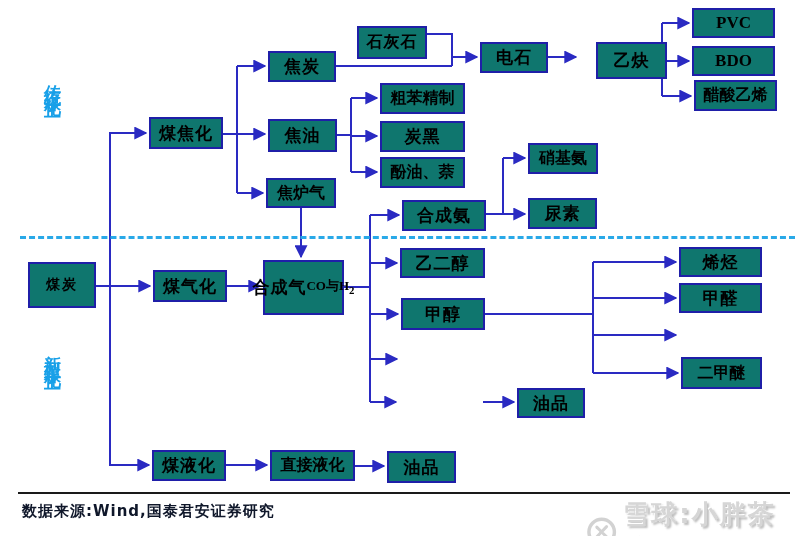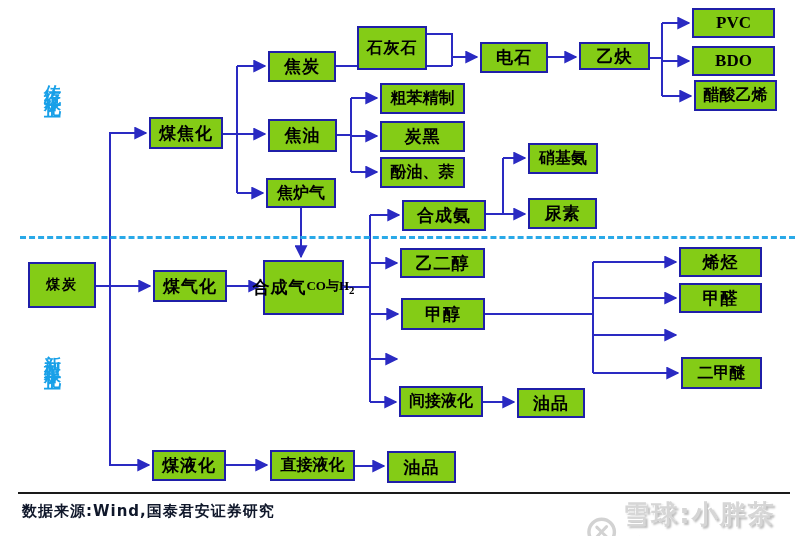--- a/index.html
+++ b/index.html
@@ -2,21 +2,21 @@
 <html><head>
 <meta charset="utf-8">
 <style>
   html,body{margin:0;padding:0;background:#fff;}
   #canvas{
     position:relative;width:800px;height:536px;background:#ffffff;
     font-family:"DejaVu Sans",sans-serif;overflow:hidden;
   }
   #wires{position:absolute;left:0;top:0;width:800px;height:536px;}
   .node{
-    position:absolute;box-sizing:border-box;border:2px solid #1F1FA8;background:#84cc16;
+    position:absolute;box-sizing:border-box;border:2px solid #1F1FA8;background:#0f766e;
     display:flex;align-items:center;justify-content:center;
     font-weight:bold;color:#000;font-size:17px;letter-spacing:1px;
     z-index:2;white-space:nowrap;
   }
   .node.latin{font-family:"Liberation Serif",serif;letter-spacing:0;}
   .node.big{font-size:14px;letter-spacing:2px;}
   .node.two-line{flex-direction:row;line-height:1.25;letter-spacing:1px;}
   .node .formula{font-family:"Liberation Serif",serif;font-size:13px;letter-spacing:0;}
   .zone-label{
     position:absolute;writing-mode:vertical-rl;text-orientation:upright;
@@ -109,42 +109,41 @@
   </svg>
 
   <div class="divider-dashed"></div>
 
   <div class="zone-label" style="left:42px;top:70px;height:115px">传统煤化工</div>
   <div class="zone-label" style="left:42px;top:342px;height:115px">新型煤化工</div>
 
   <div class="node big" style="left:28px;top:262px;width:68px;height:46px">煤炭</div>
   <div class="node" style="left:149px;top:117px;width:74px;height:32px">煤焦化</div>
   <div class="node" style="left:268px;top:51px;width:68px;height:31px">焦炭</div>
-  <div class="node" style="left:357px;top:26px;width:70px;height:44px;font-size:16px">石灰石</div>
+  <div class="node" style="left:357px;top:26px;width:70px;height:33px;font-size:16px">石灰石</div>
   <div class="node" style="left:480px;top:42px;width:68px;height:31px">电石</div>
-  <div class="node" style="left:579px;top:42px;width:71px;height:28px">乙炔</div>
+  <div class="node" style="left:596px;top:42px;width:71px;height:37px">乙炔</div>
   <div class="node latin" style="left:692px;top:8px;width:83px;height:30px">PVC</div>
   <div class="node latin" style="left:692px;top:46px;width:83px;height:30px">BDO</div>
   <div class="node" style="left:694px;top:80px;width:83px;height:31px;font-size:16px;letter-spacing:0">醋酸乙烯</div>
   <div class="node" style="left:268px;top:119px;width:69px;height:33px">焦油</div>
   <div class="node" style="left:380px;top:83px;width:85px;height:31px;font-size:16px;letter-spacing:0">粗苯精制</div>
   <div class="node" style="left:380px;top:121px;width:85px;height:31px">炭黑</div>
   <div class="node" style="left:380px;top:157px;width:85px;height:31px;font-size:16px;letter-spacing:0">酚油、萘</div>
   <div class="node" style="left:266px;top:178px;width:70px;height:30px;font-size:16px;letter-spacing:0">焦炉气</div>
   <div class="node" style="left:402px;top:200px;width:84px;height:31px">合成氨</div>
   <div class="node" style="left:528px;top:143px;width:70px;height:31px;font-size:16px;letter-spacing:0">硝基氨</div>
   <div class="node" style="left:528px;top:198px;width:69px;height:31px">尿素</div>
   <div class="node" style="left:153px;top:270px;width:74px;height:32px">煤气化</div>
   <div class="node two-line" style="left:263px;top:260px;width:81px;height:55px">
     <span>合成气</span>
     <span class="formula"><span>CO与H</span><sub>2</sub></span>
   </div>
   <div class="node" style="left:400px;top:248px;width:85px;height:30px">乙二醇</div>
   <div class="node" style="left:401px;top:298px;width:84px;height:32px">甲醇</div>
-  <div class="node" style="left:399px;top:386px;width:84px;height:31px;font-size:16px;letter-spacing:0">间接液化</div>
   <div class="node" style="left:517px;top:388px;width:68px;height:30px">油品</div>
   <div class="node" style="left:679px;top:247px;width:83px;height:30px">烯烃</div>
   <div class="node" style="left:679px;top:283px;width:83px;height:30px">甲醛</div>
   <div class="node" style="left:681px;top:357px;width:81px;height:32px;font-size:16px;letter-spacing:0">二甲醚</div>
   <div class="node" style="left:152px;top:450px;width:74px;height:31px">煤液化</div>
   <div class="node" style="left:270px;top:450px;width:85px;height:31px;font-size:16px;letter-spacing:0">直接液化</div>
   <div class="node" style="left:387px;top:451px;width:69px;height:32px">油品</div>
 
   <div class="footer-rule"></div>
   <div class="source-note">数据来源:Wind,国泰君安证券研究</div>

